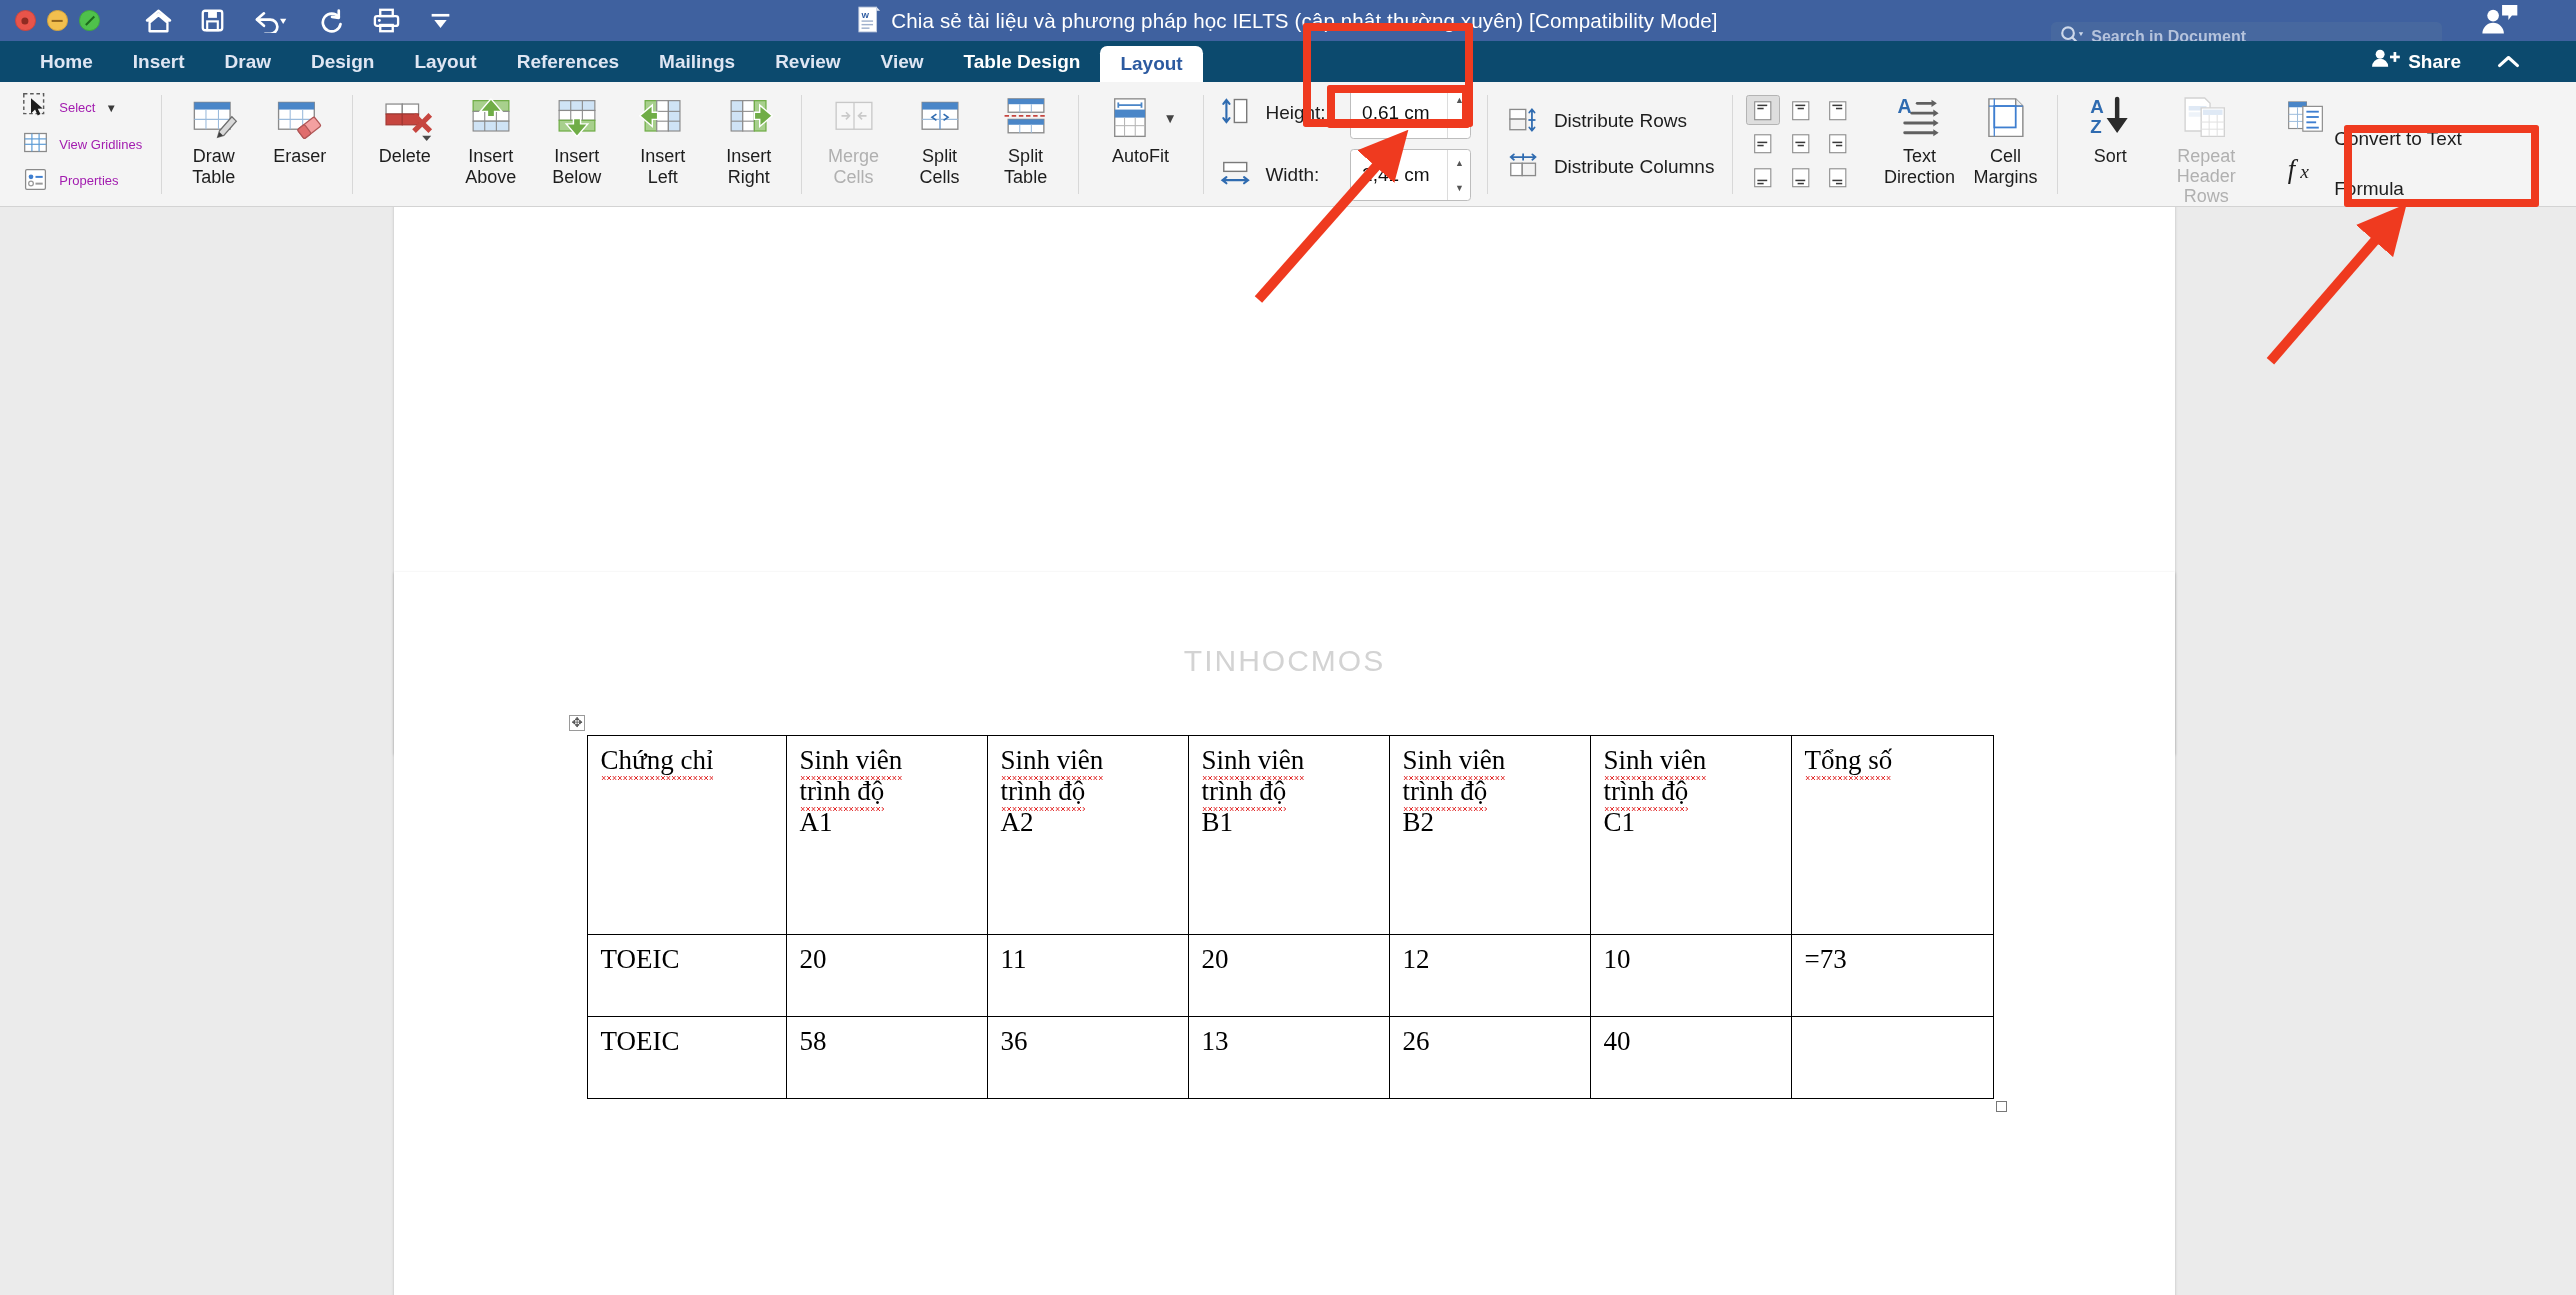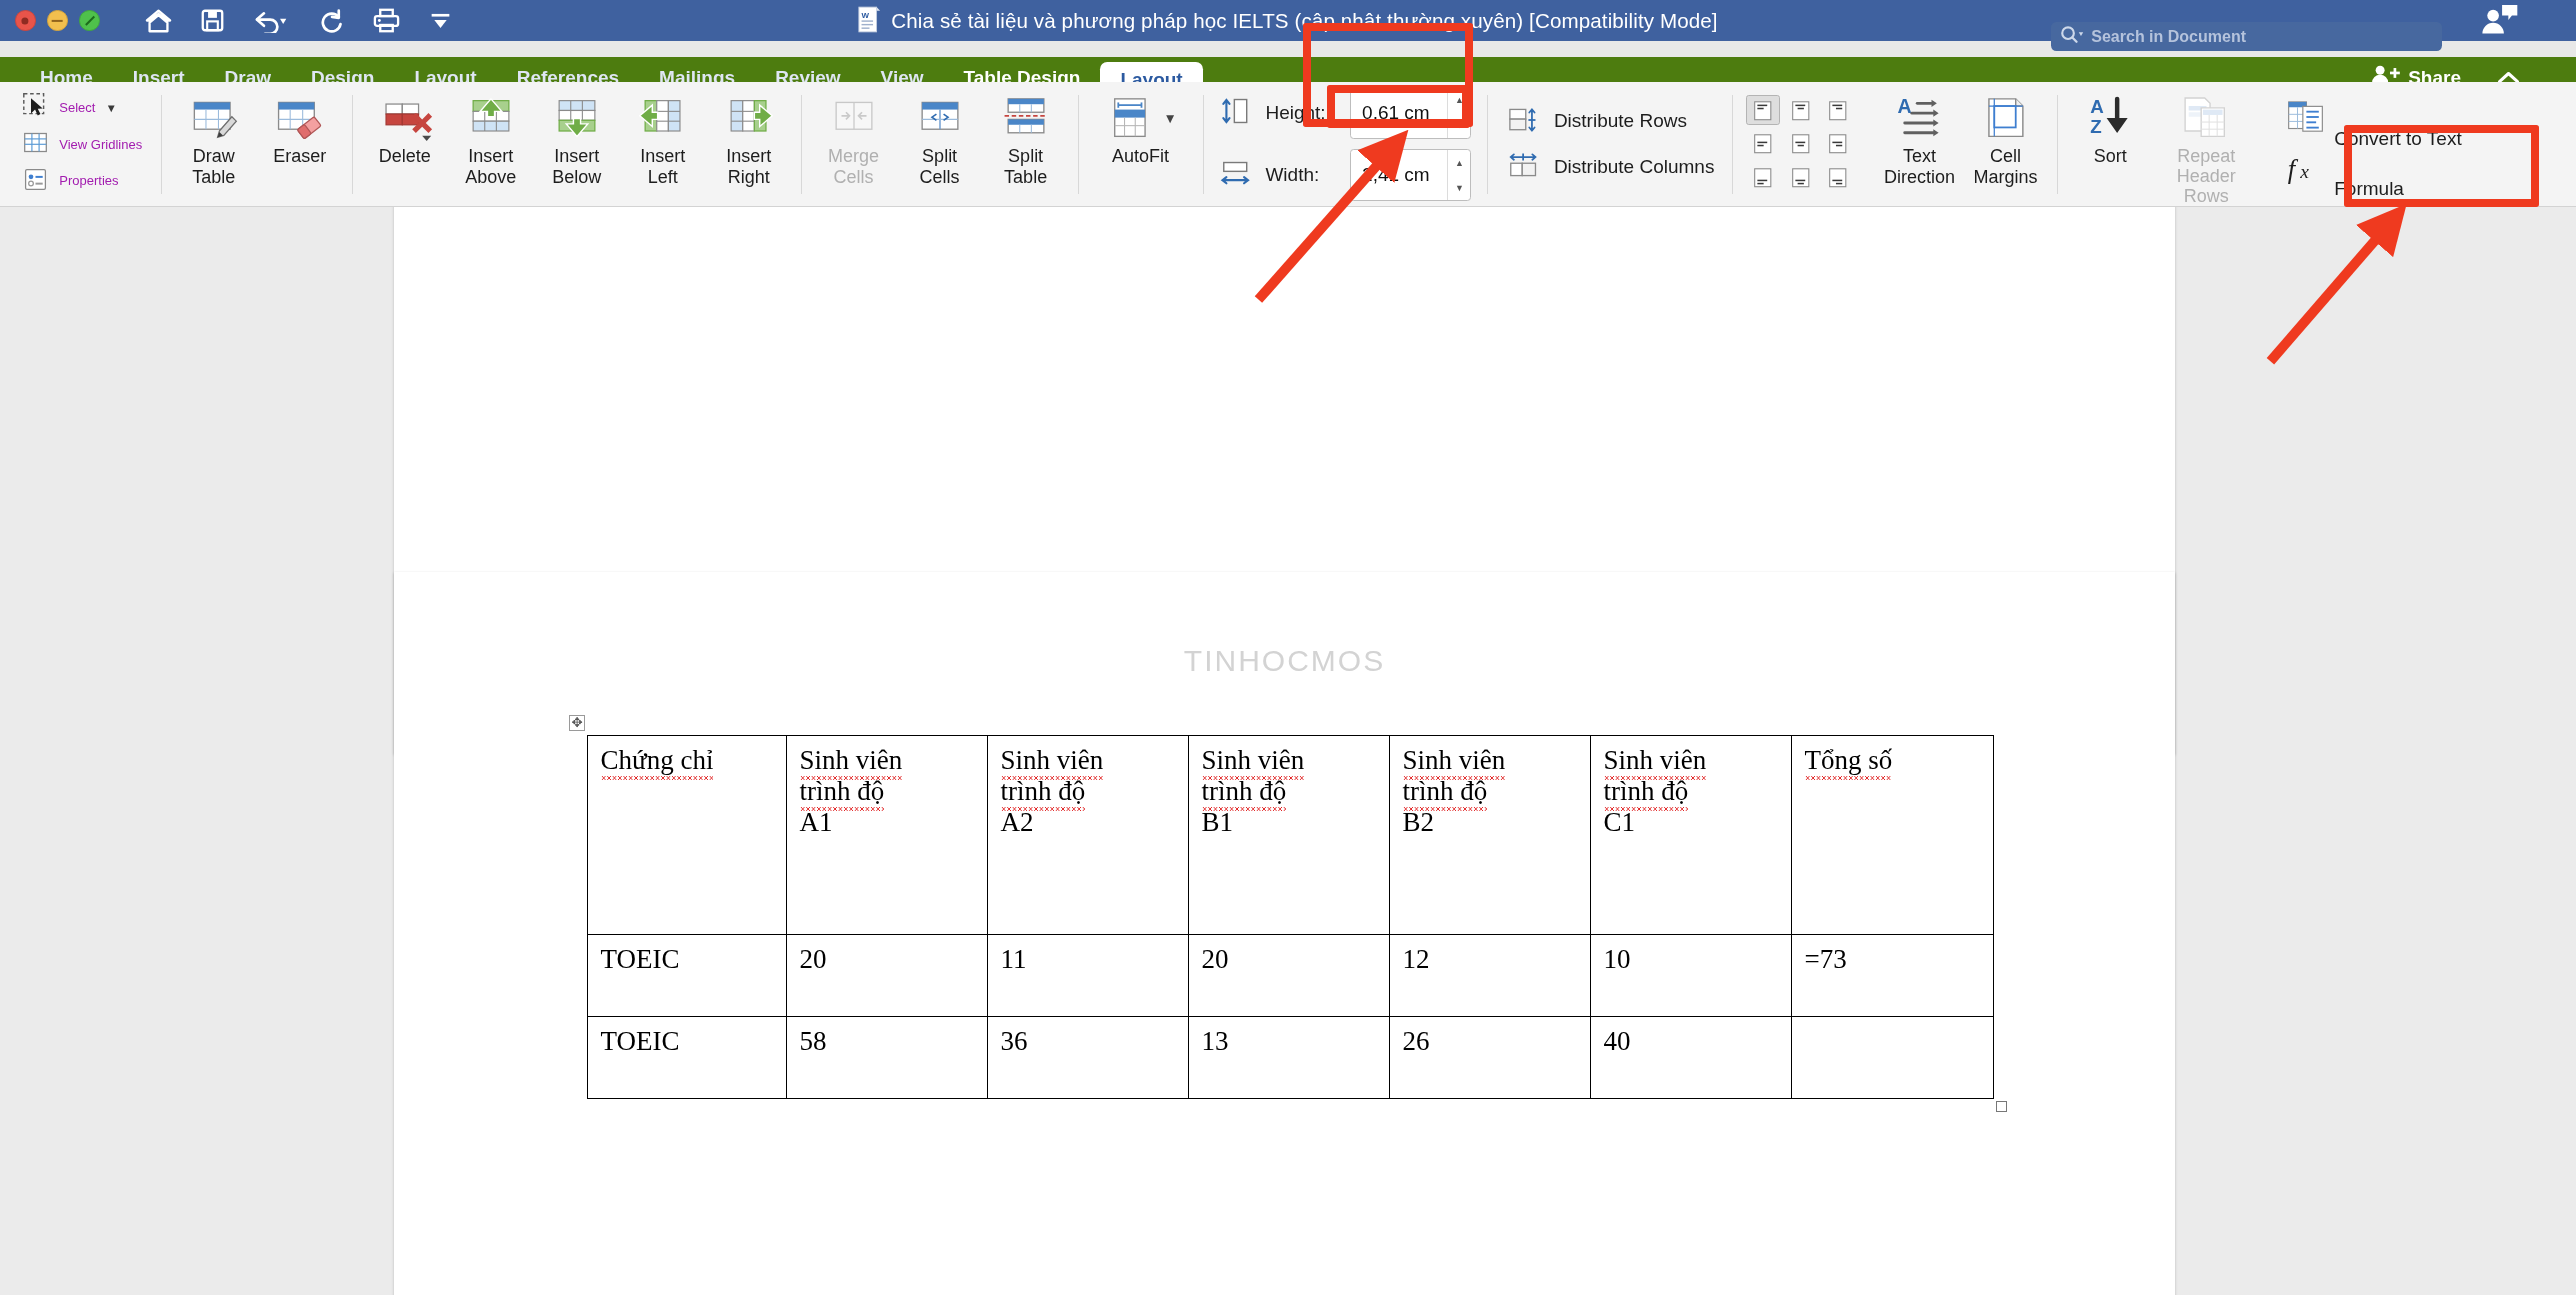--- a/index.html
+++ b/index.html
@@ -50,22 +50,22 @@
     display: flex; align-items: center; padding: 0 9px; gap: 6.3px; margin-top: 16px;
   }
   .searchbox .ph { color: #b5c3dc; font-size: 16px; font-weight: bold; white-space: nowrap; }
 
   .avatar-top {
     position: absolute; right: 56px; top: 2.7px; width: 43px; height: 36px;
   }
 
   
   .tabbar {
-    position: absolute; top: 57px; left: 0; width: 2576px; height: 41px;
-    background: #4d7c0f;
+    position: absolute; top: 41px; left: 0; width: 2576px; height: 41px;
+    background: #0c4a6e;
   }
   .tabs { display: flex; align-items: stretch; height: 41px; padding-left: 20px; }
   .tab {
     padding: 0 20px; display: flex; align-items: center;
     color: #dfe6f3; font-size: 19px; font-weight: bold; cursor: pointer;
     white-space: nowrap;
   }
   .tab.ctx { color: #ffffff; }
   .tab.active {
     background: #ffffff; color: #2c5aa0;

